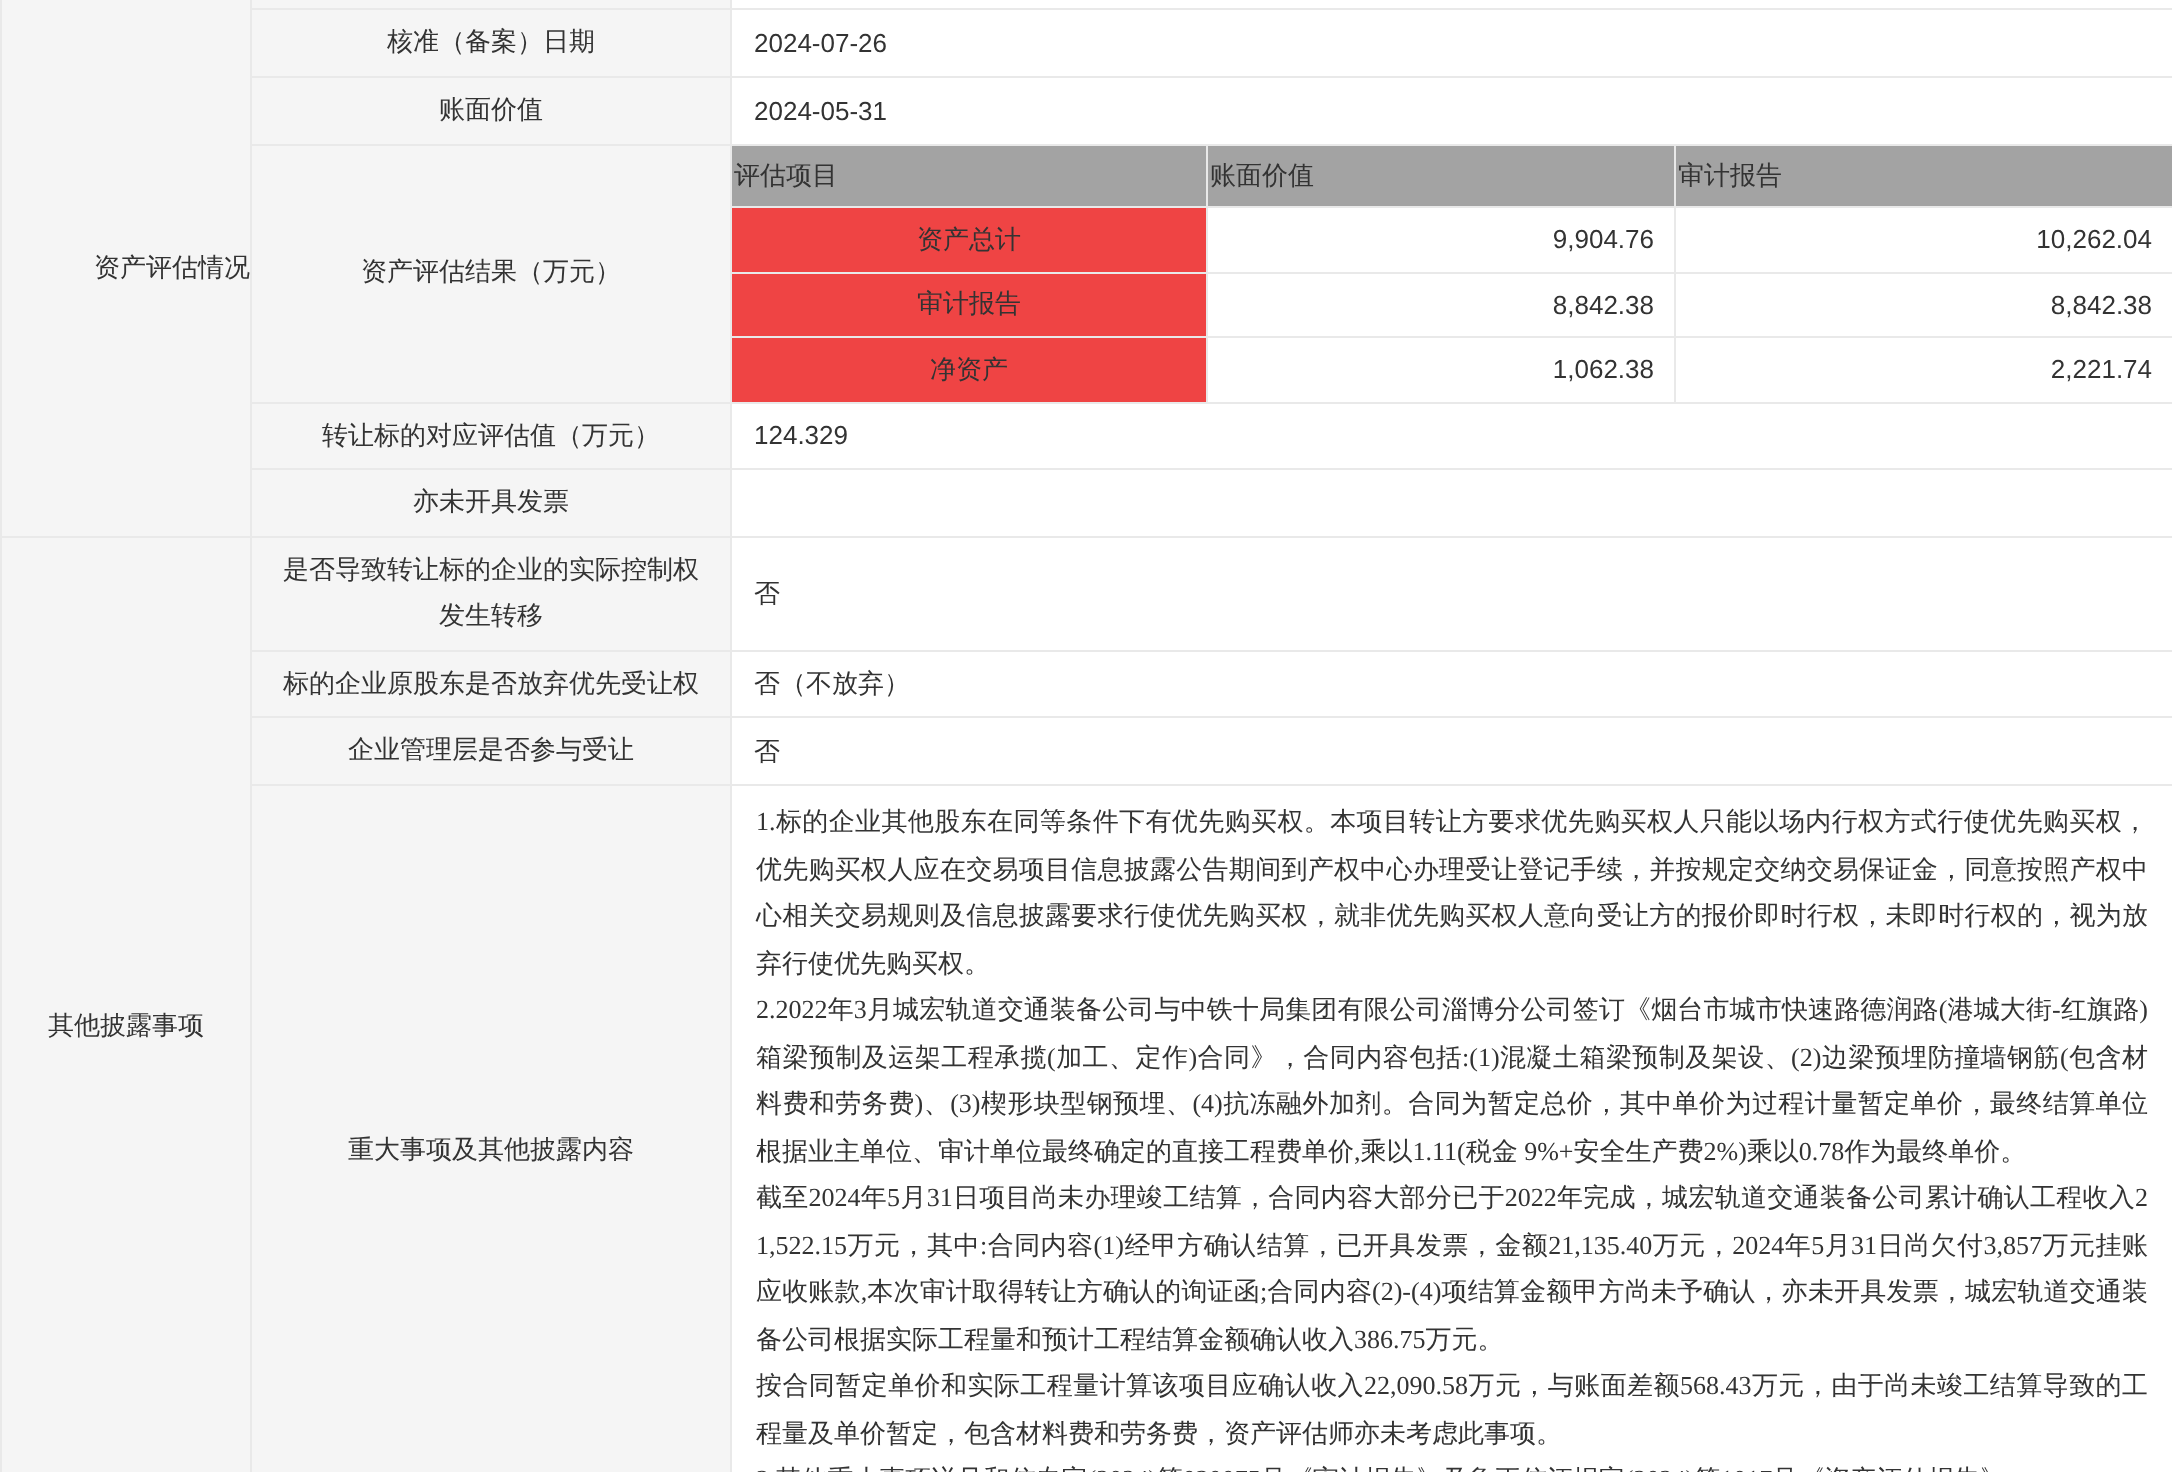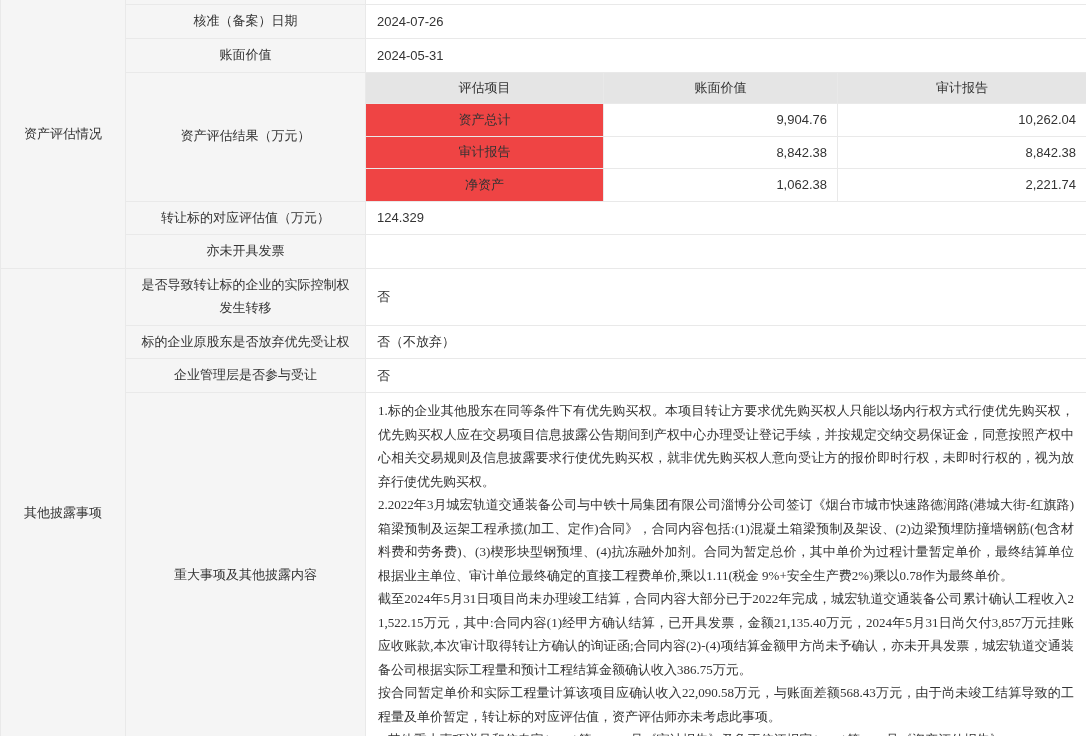--- a/index.html
+++ b/index.html
@@ -6,21 +6,21 @@
   body { font-family:"Liberation Sans", sans-serif; color:#333; width:1086px; }
   table.disclosure { border-collapse:collapse; table-layout:fixed; width:1086px; }
   table.disclosure td {
     border:1px solid #e9e9e9;
     font-size:13px;
     color:#333;
     overflow:hidden;
     word-break:break-all;
   }
   table.disclosure tr:first-child td { border-top:none; }
-  tr.partial td { height:4px; padding:0; }
+  tr.partial td { height:4px; padding:0;text-align:right; }
   .group {
     background:#f5f5f5;
     text-align:center;
     vertical-align:middle;
     font-size:13px;
   }
   .group-asset { padding-bottom:64px; }
   .lbl {
     background:#f5f5f5;
     text-align:center;
@@ -28,22 +28,22 @@
     padding:5px 10px;
     line-height:1.75;
   }
   .val {
     background:#ffffff;
     text-align:left;
     vertical-align:middle;
     padding:5px 11px;
   }
   .subhdr {
-    background:#e5e5e5;
-    text-align:center;
+    background:#a3a3a3;
+    text-align:left;
     vertical-align:middle;
   }
   .subitem {
     background:#ef4444;
     text-align:center;
     vertical-align:middle;
   }
   .subval {
     background:#ffffff;
     text-align:right;
@@ -136,18 +136,18 @@
       <td class="lbl">企业管理层是否参与受让</td>
       <td class="val" colspan="3">否</td>
     </tr>
 
     <tr style="height:347px">
       <td class="lbl">重大事项及其他披露内容</td>
       <td class="val big" colspan="3">
         <p>1.标的企业其他股东在同等条件下有优先购买权。本项目转让方要求优先购买权人只能以场内行权方式行使优先购买权，优先购买权人应在交易项目信息披露公告期间到产权中心办理受让登记手续，并按规定交纳交易保证金，同意按照产权中心相关交易规则及信息披露要求行使优先购买权，就非优先购买权人意向受让方的报价即时行权，未即时行权的，视为放弃行使优先购买权。</p>
         <p>2.2022年3月城宏轨道交通装备公司与中铁十局集团有限公司淄博分公司签订《烟台市城市快速路德润路(港城大街-红旗路)箱梁预制及运架工程承揽(加工、定作)合同》，合同内容包括:(1)混凝土箱梁预制及架设、(2)边梁预埋防撞墙钢筋(包含材料费和劳务费)、(3)楔形块型钢预埋、(4)抗冻融外加剂。合同为暂定总价，其中单价为过程计量暂定单价，最终结算单位根据业主单位、审计单位最终确定的直接工程费单价,乘以1.11(税金 9%+安全生产费2%)乘以0.78作为最终单价。</p>
         <p>截至2024年5月31日项目尚未办理竣工结算，合同内容大部分已于2022年完成，城宏轨道交通装备公司累计确认工程收入21,522.15万元，其中:合同内容(1)经甲方确认结算，已开具发票，金额21,135.40万元，2024年5月31日尚欠付3,857万元挂账应收账款,本次审计取得转让方确认的询证函;合同内容(2)-(4)项结算金额甲方尚未予确认，亦未开具发票，城宏轨道交通装备公司根据实际工程量和预计工程结算金额确认收入386.75万元。</p>
-        <p>按合同暂定单价和实际工程量计算该项目应确认收入22,090.58万元，与账面差额568.43万元，由于尚未竣工结算导致的工程量及单价暂定，转让标的对应评估值，资产评估师亦未考虑此事项。</p>
+        <p>按合同暂定单价和实际工程量计算该项目应确认收入22,090.58万元，与账面差额568.43万元，由于尚未竣工结算导致的工程量及单价暂定，包含材料费和劳务费，资产评估师亦未考虑此事项。</p>
         <p>3.其他重大事项详见和信专字(2024)第030075号《审计报告》及鲁正信评报字(2024)第1017号《资产评估报告》。</p>
       </td>
     </tr>
   </tbody>
 </table>
 
 </body></html>

